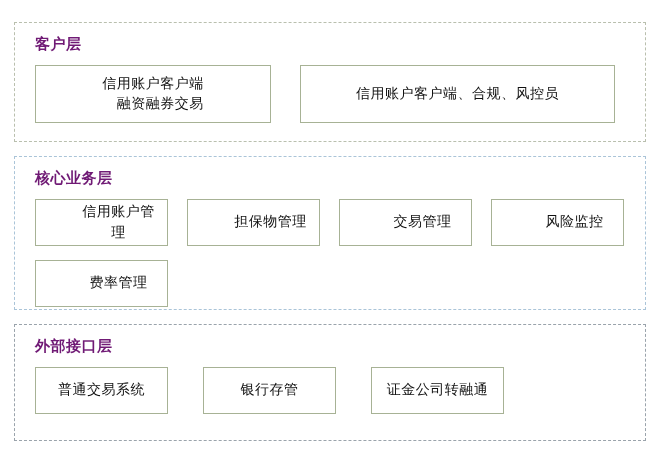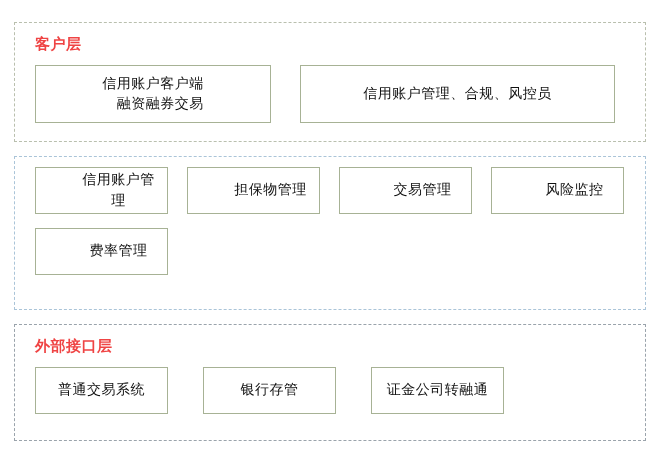--- a/index.html
+++ b/index.html
@@ -42,21 +42,21 @@
     margin-bottom: 14px;
   }
   .layer.external-layer {
     border-color: #9aa3ab;
     height: 117px;
   }
 
   .layer-title {
     font-size: 15px;
     font-weight: bold;
-    color: #ef4444;
+    color: #701a75;
     letter-spacing: 0.5px;
     line-height: 1.2;
     margin: 2px 0 12px 0;
     white-space: nowrap;
   }
 
   .node-row {
     display: flex;
     align-items: flex-start;
     gap: 26px;
@@ -121,27 +121,28 @@
     <div class="layer-title">客户层</div>
     <div class="node-row">
       <div class="node node-wide-a">
         <span class="node-label">
           <span class="line">信用账户客户端</span>
           <span class="line">融资融券交易</span>
         </span>
       </div>
       <div class="node node-wide-b">
         <span class="node-label">
-          <span class="line">信用账户管理、合规、风控员</span>
+          <span class="line">信用账户客户端、合规、风控员</span>
         </span>
       </div>
     </div>
   </section>
 
   <section class="layer core-layer">
+    <div class="layer-title">核心业务层</div>
     <div class="node-row">
       <div class="node">
         <span class="node-label">信用账户管理</span>
       </div>
       <div class="node">
         <span class="node-label">担保物管理</span>
       </div>
       <div class="node">
         <span class="node-label">交易管理</span>
       </div>

